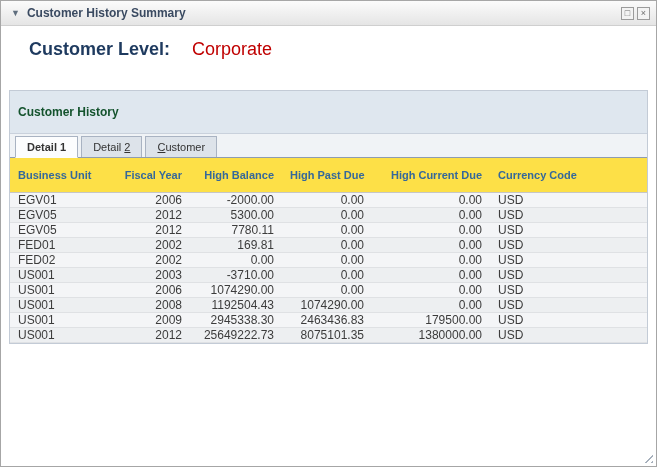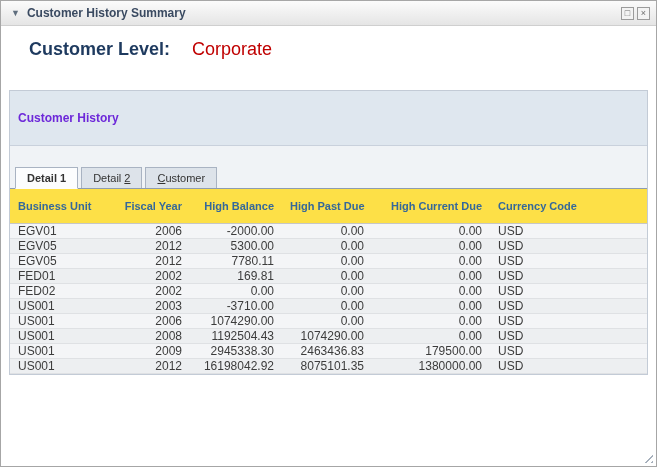--- a/index.html
+++ b/index.html
@@ -33,29 +33,29 @@
 
   
   .level-row { margin:13px 0 0 28px; font-size:18px; display:flex; align-items:baseline; }
   .level-label { font-weight:bold; color:#1e3a5f; }
   .level-value { color:#c00000; margin-left:22px; }
 
   
   .section { margin:30px 8px 0 8px; border:1px solid #c3cbd6; background:#fdfdfd; }
   .section-header {
     background:#dfe7ef;
-    padding:20px 8px;
-    font-size:12px; font-weight:bold; color:#6d28d9;
+    padding:14px 8px;
+    font-size:12px; font-weight:bold; color:#14532d;
     border-bottom:1px solid #c9d1dc;
   }
 
   
   .tabs {
     background:#f0f3f6;
-    padding:21px 0 0 5px;
+    padding:2px 0 0 5px;
     border-bottom:1px solid #8e9cb0;
     display:flex; align-items:flex-end;
   }
   .tab {
     font-size:11px;
     padding:4px 11px 4px;
     margin-right:3px;
     border:1px solid #a9b3c2; border-bottom:none;
     background:#dde3ea; color:#333;
     cursor:pointer;
@@ -215,21 +215,21 @@
             <td>US001</td>
             <td class="num">2009</td>
             <td class="num">2945338.30</td>
             <td class="num">2463436.83</td>
             <td class="num">179500.00</td>
             <td>USD</td>
           </tr>
           <tr>
             <td>US001</td>
             <td class="num">2012</td>
-            <td class="num">16198042.92</td>
+            <td class="num">25649222.73</td>
             <td class="num">8075101.35</td>
             <td class="num">1380000.00</td>
             <td>USD</td>
           </tr>
         </tbody>
     </table>
   </div>
 
   <div class="grip"></div>
 </div>

